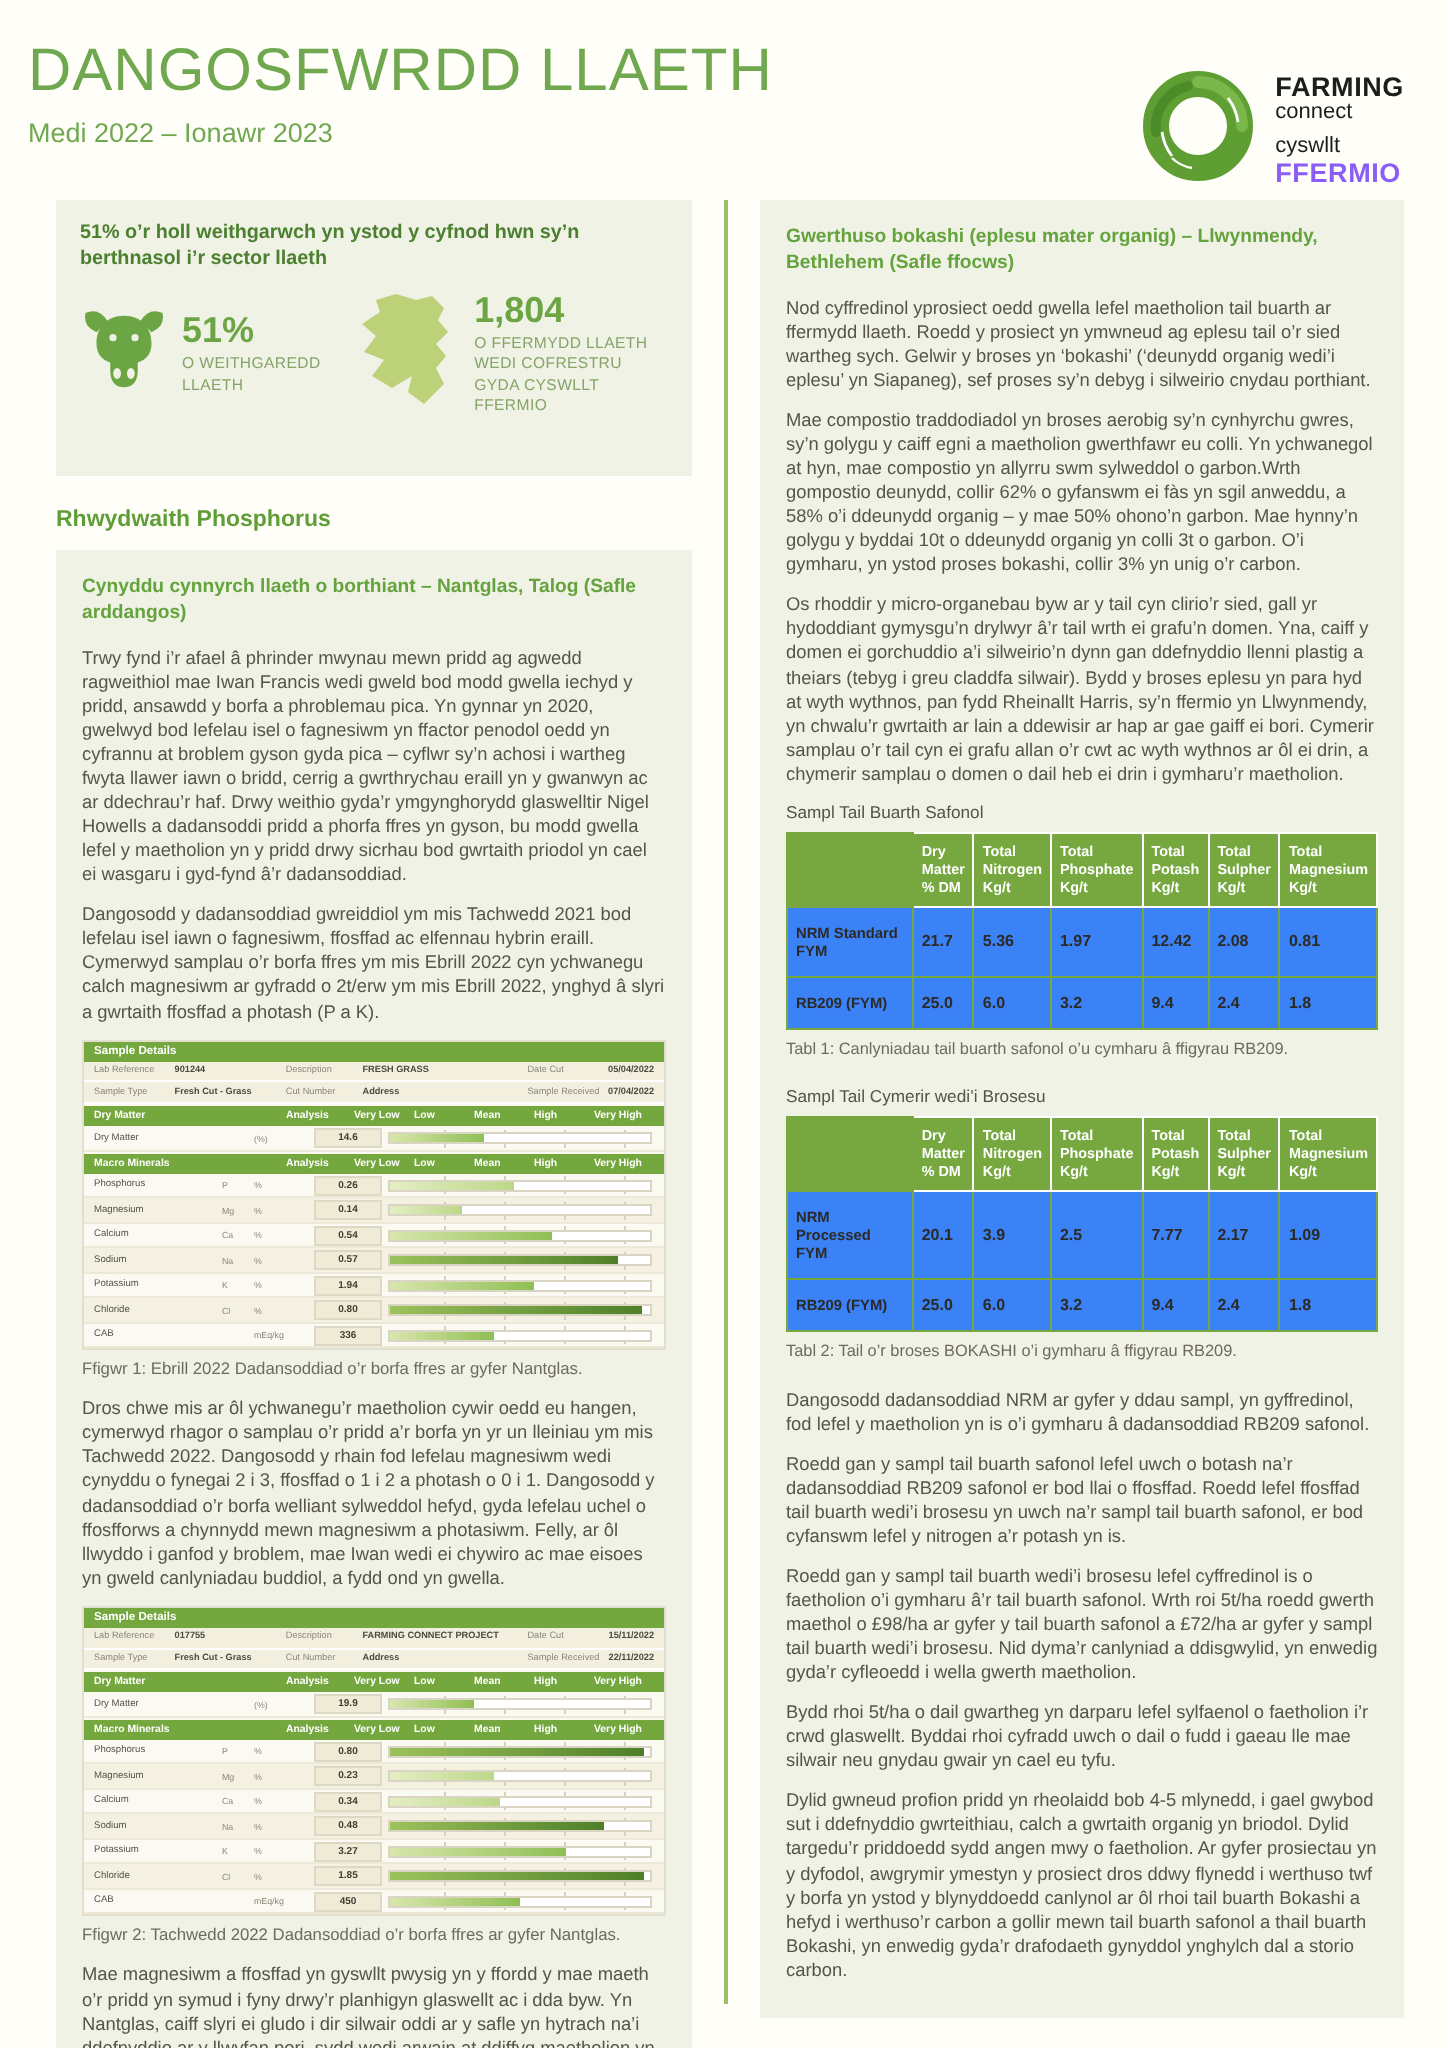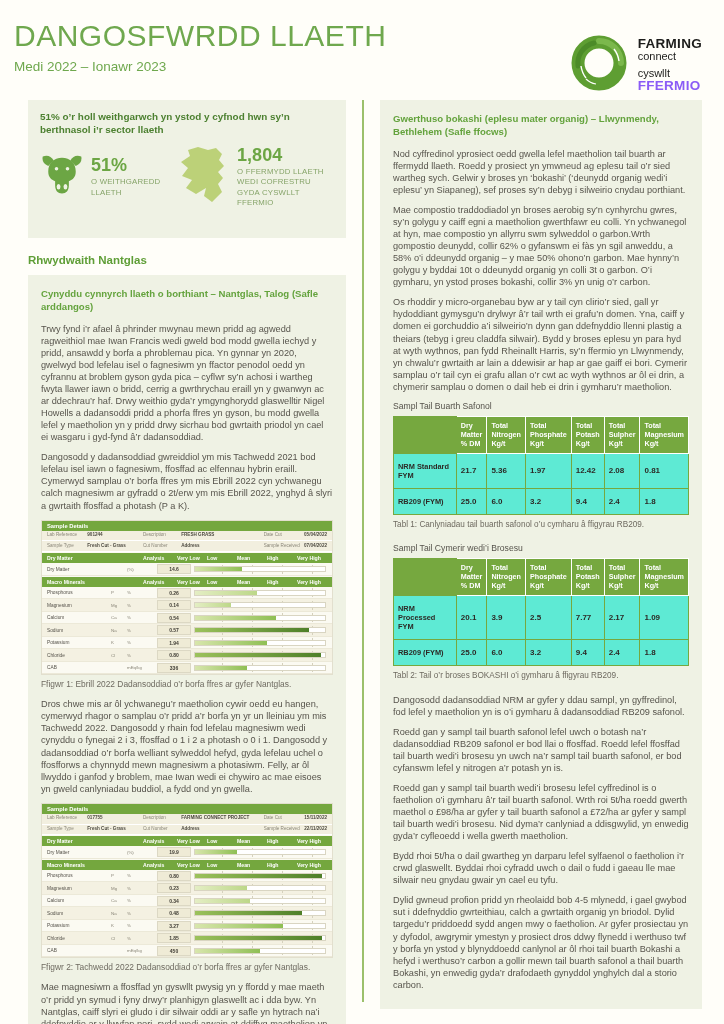--- a/index.html
+++ b/index.html
@@ -69,21 +69,21 @@
   .bar.dark { background:linear-gradient(to right,#9CC25C,#4E7F28); }
   .bar.light { background:linear-gradient(to right,#E4EEC4,#BCD788); }
   .figcap { font-size:8.4px; color:#6E6A60; margin:4px 0 9px; }
 
   
   .tbl-label { font-size:8.6px; color:#55524B; margin:3px 0 5px; }
   .ntable { width:100%; border-collapse:collapse; background:#fff; border:1.5px solid #76A83F; }
   .ntable th { background:#76A83F; color:#fff; font-size:7.2px; font-weight:bold; text-align:left;
                white-space:pre-line; padding:4px 4px 5px; vertical-align:top; border:1px solid #fff; line-height:1.25; }
   .ntable th.corner { border:1px solid #76A83F; }
-  .ntable td { font-size:8px; font-weight:bold; color:#2c2a26; padding:8px 4px; border:1px solid #76A83F; background:#5eead4; }
+  .ntable td { font-size:8px; font-weight:bold; color:#2c2a26; padding:8px 4px; border:1px solid #76A83F; background:#3b82f6; }
   .ntable td.rowname { font-size:7.4px; width:86px; }
   .tblcap { font-size:8.2px; color:#6E6A60; margin:5px 0 14px; }
 </style>
 </head>
 <body>
 
 <div class="page">
 
   <div class="header">
     <div>
@@ -136,21 +136,21 @@
             <path d="M20 1 L30 4 L38 2 L44 8 L41 14 L46 20 L40 26 L45 32 L40 38 L44 46 L34 56 L26 50 L28 42 L18 48 L8 42 L14 34 L4 30 L10 22 L3 16 L12 10 L10 4 Z" fill="#BCD178"></path>
           </svg>
         </span>
         <div class="stat-block">
           <div class="stat-val">1,804</div>
           <div class="stat-label">O FFERMYDD LLAETH WEDI COFRESTRU GYDA CYSWLLT FFERMIO</div>
         </div>
       </div>
     </div>
 
-    <h2 class="section-heading">Rhwydwaith Nantglas</h2>
+    <h2 class="section-heading">Rhwydwaith Phosphorus</h2>
 
     <section class="article-box left">
       <h3 class="article-title">Cynyddu cynnyrch llaeth o borthiant – Nantglas, Talog (Safle arddangos)</h3>
       <div>
           <p class="para">Trwy fynd i’r afael â phrinder mwynau mewn pridd ag agwedd ragweithiol mae Iwan Francis wedi gweld bod modd gwella iechyd y pridd, ansawdd y borfa a phroblemau pica. Yn gynnar yn 2020, gwelwyd bod lefelau isel o fagnesiwm yn ffactor penodol oedd yn cyfrannu at broblem gyson gyda pica – cyflwr sy’n achosi i wartheg fwyta llawer iawn o bridd, cerrig a gwrthrychau eraill yn y gwanwyn ac ar ddechrau’r haf. Drwy weithio gyda’r ymgynghorydd glaswelltir Nigel Howells a dadansoddi pridd a phorfa ffres yn gyson, bu modd gwella lefel y maetholion yn y pridd drwy sicrhau bod gwrtaith priodol yn cael ei wasgaru i gyd-fynd â’r dadansoddiad.</p>
           <p class="para">Dangosodd y dadansoddiad gwreiddiol ym mis Tachwedd 2021 bod lefelau isel iawn o fagnesiwm, ffosffad ac elfennau hybrin eraill. Cymerwyd samplau o’r borfa ffres ym mis Ebrill 2022 cyn ychwanegu calch magnesiwm ar gyfradd o 2t/erw ym mis Ebrill 2022, ynghyd â slyri a gwrtaith ffosffad a photash (P a K).</p>
         </div>
       <div class="figwrap">
           <div class="fig-title">Sample Details</div>
           <div class="fig-meta">

